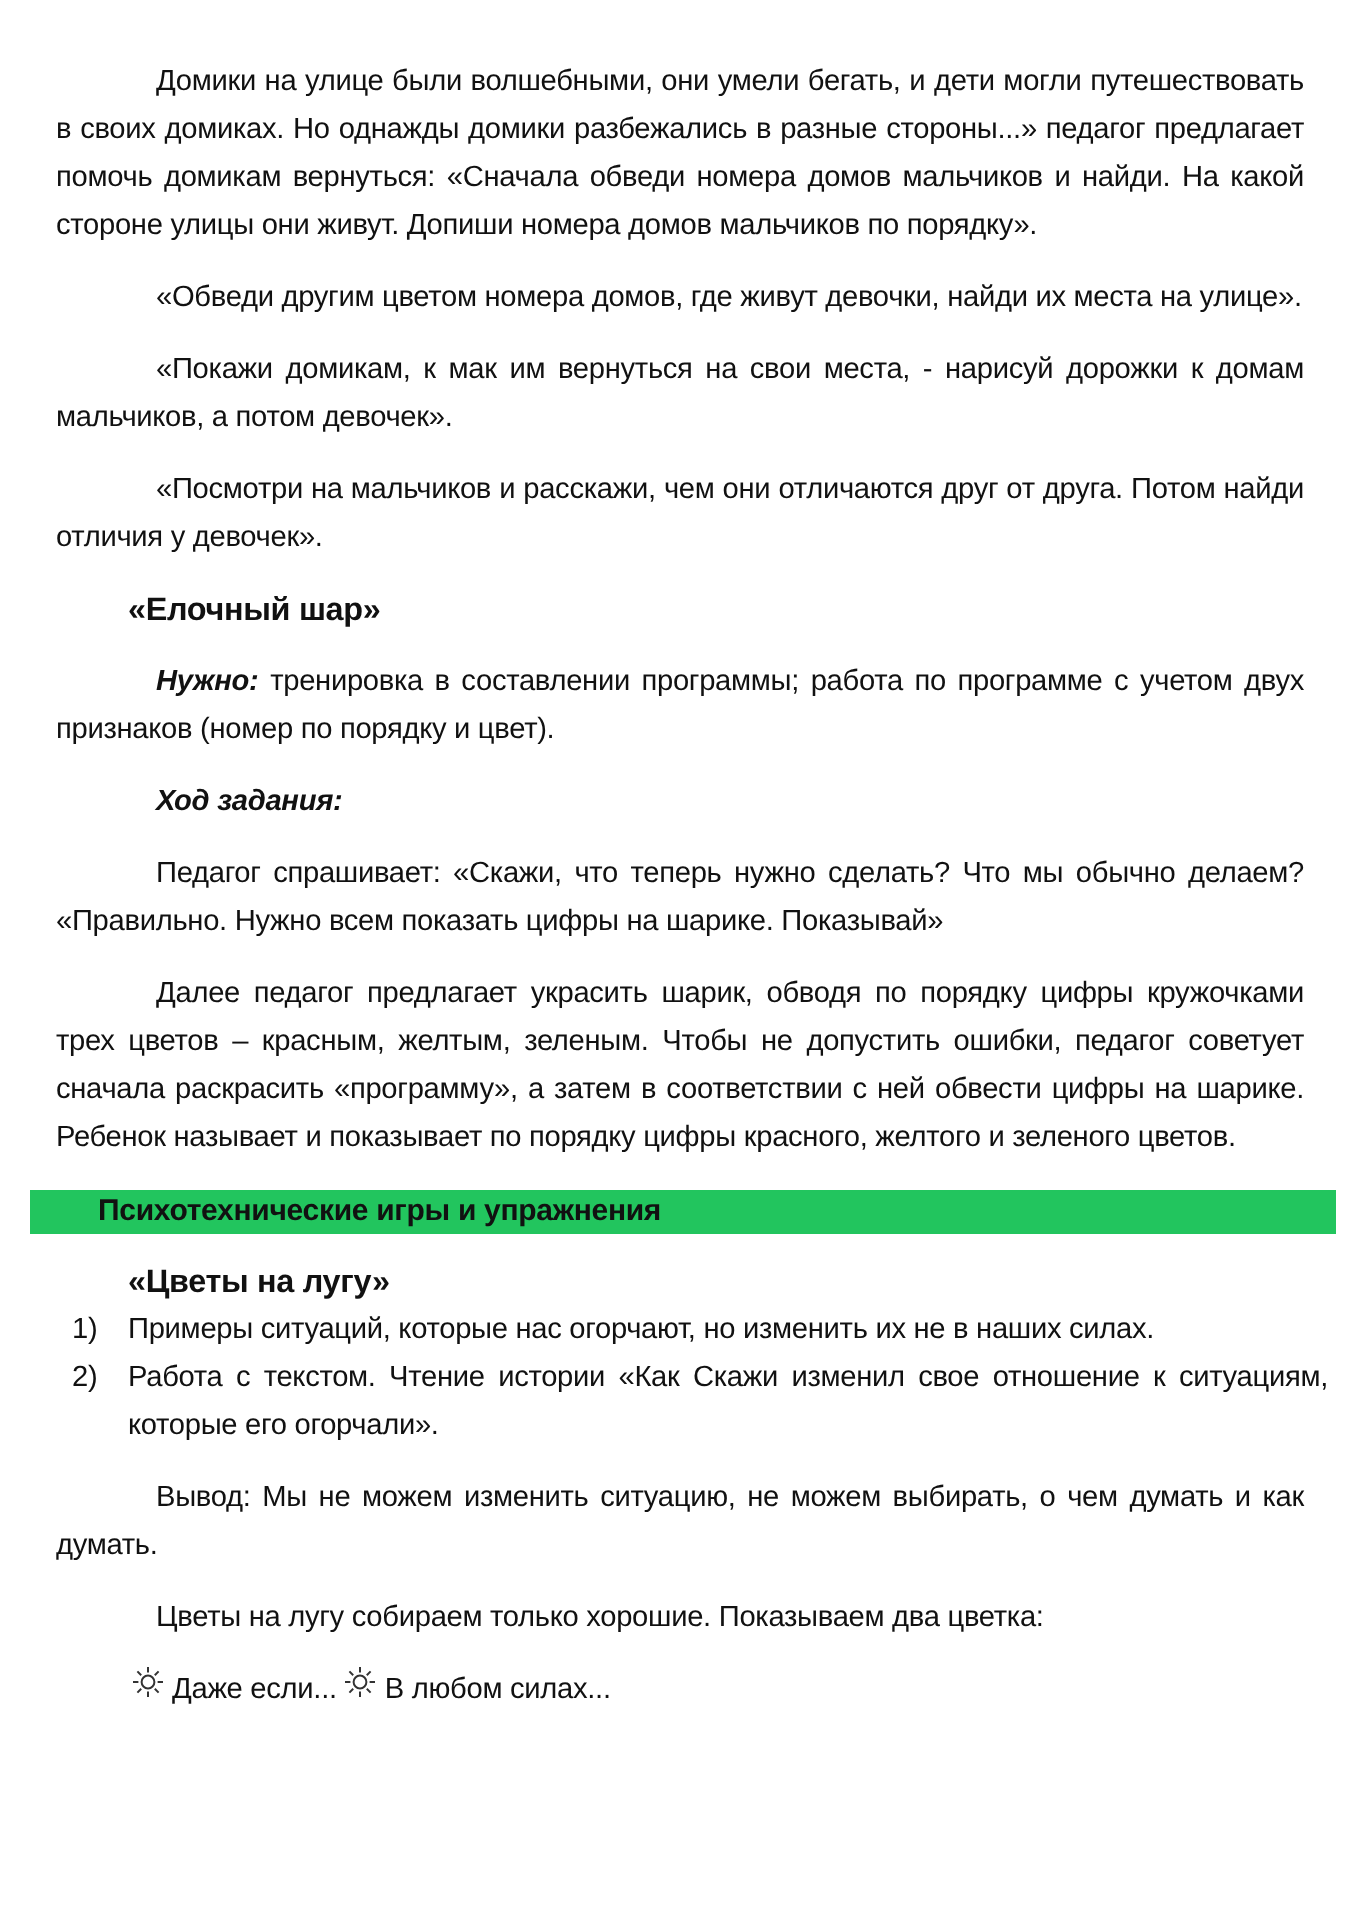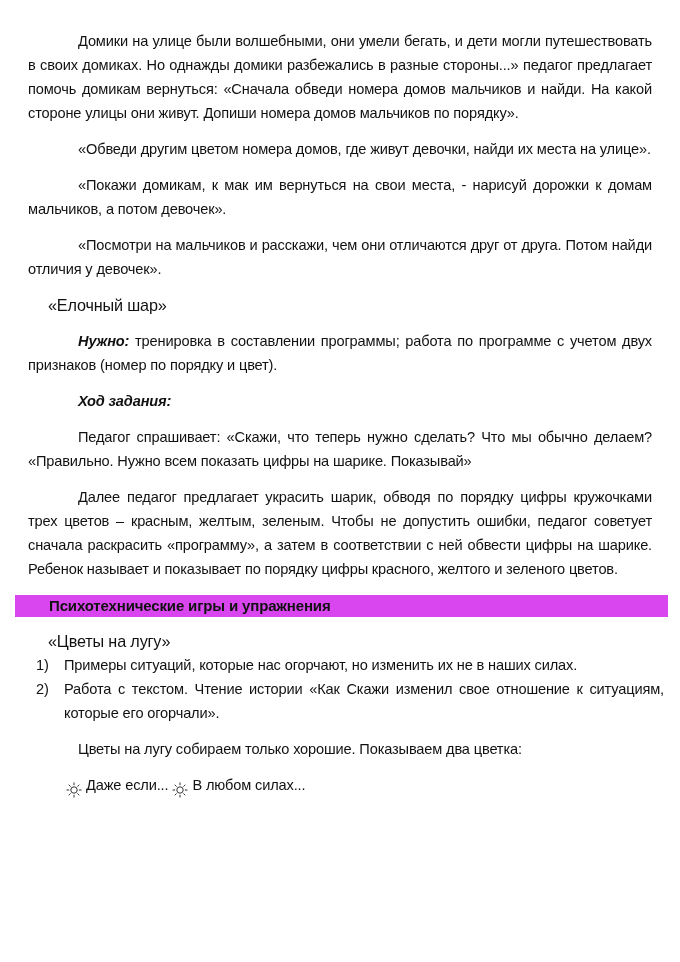--- a/index.html
+++ b/index.html
@@ -16,23 +16,23 @@
       left: 16px;
       top: 17px;
       width: 648px;
       font-size: 14.6px;
       line-height: 24px;
       letter-spacing: -0.15px;
     }
     p { margin: 12px; text-align: justify; }
     .ind { text-indent: 50px; }
     .h-sub {
-      font-weight: normal;
+      font-weight: bold;
       font-size: 16.2px;
-      margin-left: 32px;
+      margin-left: 48px;
       line-height: 24px;
       margin-top: 6px;
     }
     .lbl { font-weight: bold; font-style: italic; }
     .h-bar {
       margin-left: -1px;
       margin-right: -4px;
       margin-top: 14px;
       height: 22px;
       background: #cdcdcd;
@@ -50,21 +50,21 @@
     ol.list li {
       position: relative;
       padding-left: 48px;
       text-align: justify;
     }
     ol.list li .num {
       position: absolute;
       left: 20px;
       top: 0;
     }
-    .sun-line { padding-left: 50px; display: flex; align-items: flex-end; gap: 4px; }
+    .sun-line { padding-left: 50px; display: flex; align-items: flex-start; gap: 4px; }
     .sun {
       display: inline-block;
       width: 16px; height: 16px;
       vertical-align: middle;
     }
   </style>
 </head>
 <body>
 
 <div class="page">
@@ -72,27 +72,28 @@
   <p class="ind">«Обведи другим цветом номера домов, где живут девочки, найди их места на улице».</p>
   <p class="ind">«Покажи домикам, к мак им вернуться на свои места, - нарисуй дорожки к домам мальчиков, а потом девочек».</p>
   <p class="ind">«Посмотри на мальчиков и расскажи, чем они отличаются друг от друга. Потом найди отличия у девочек».</p>
 
   <div class="h-sub">«Елочный шар»</div>
   <p class="ind"><span class="lbl">Нужно:</span><span> тренировка в составлении программы; работа по программе с учетом двух признаков (номер по порядку и цвет).</span></p>
   <p class="ind"><span class="lbl">Ход задания:</span></p>
   <p class="ind">Педагог спрашивает: «Скажи, что теперь нужно сделать? Что мы обычно делаем? «Правильно. Нужно всем показать цифры на шарике. Показывай»</p>
   <p class="ind">Далее педагог предлагает украсить шарик, обводя по порядку цифры кружочками трех цветов – красным, желтым, зеленым. Чтобы не допустить ошибки, педагог советует сначала раскрасить «программу», а затем в соответствии с ней обвести цифры на шарике. Ребенок называет и показывает по порядку цифры красного, желтого и зеленого цветов.</p>
 
-  <div class="h-bar" style="background: #d946ef;"><span>Психотехнические игры и упражнения</span></div>
+  <div class="h-bar" style="background: #22c55e;"><span>Психотехнические игры и упражнения</span></div>
 
   <div class="h-sub second">«Цветы на лугу»</div>
   <ol class="list">
     <li><span class="num">1)</span><span>Примеры ситуаций, которые нас огорчают, но изменить их не в наших силах.</span></li>
     <li><span class="num">2)</span><span>Работа с текстом. Чтение истории «Как Скажи изменил свое отношение к ситуациям, которые его огорчали».</span></li>
   </ol>
+  <p class="ind">Вывод: Мы не можем изменить ситуацию, не можем выбирать, о чем думать и как думать.</p>
   <p class="ind">Цветы на лугу собираем только хорошие. Показываем два цветка:</p>
   <div class="sun-line">
     <span class="sun">
       <svg width="16" height="16" viewBox="0 0 16 16" fill="none" stroke="#333" stroke-width="1">
         <circle cx="8" cy="8" r="3.2"></circle>
         <line x1="8" y1="0.5" x2="8" y2="3.2"></line>
           <line x1="8" y1="12.8" x2="8" y2="15.5"></line>
         <line x1="0.5" y1="8" x2="3.2" y2="8"></line>
           <line x1="12.8" y1="8" x2="15.5" y2="8"></line>
         <line x1="2.7" y1="2.7" x2="4.6" y2="4.6"></line>

